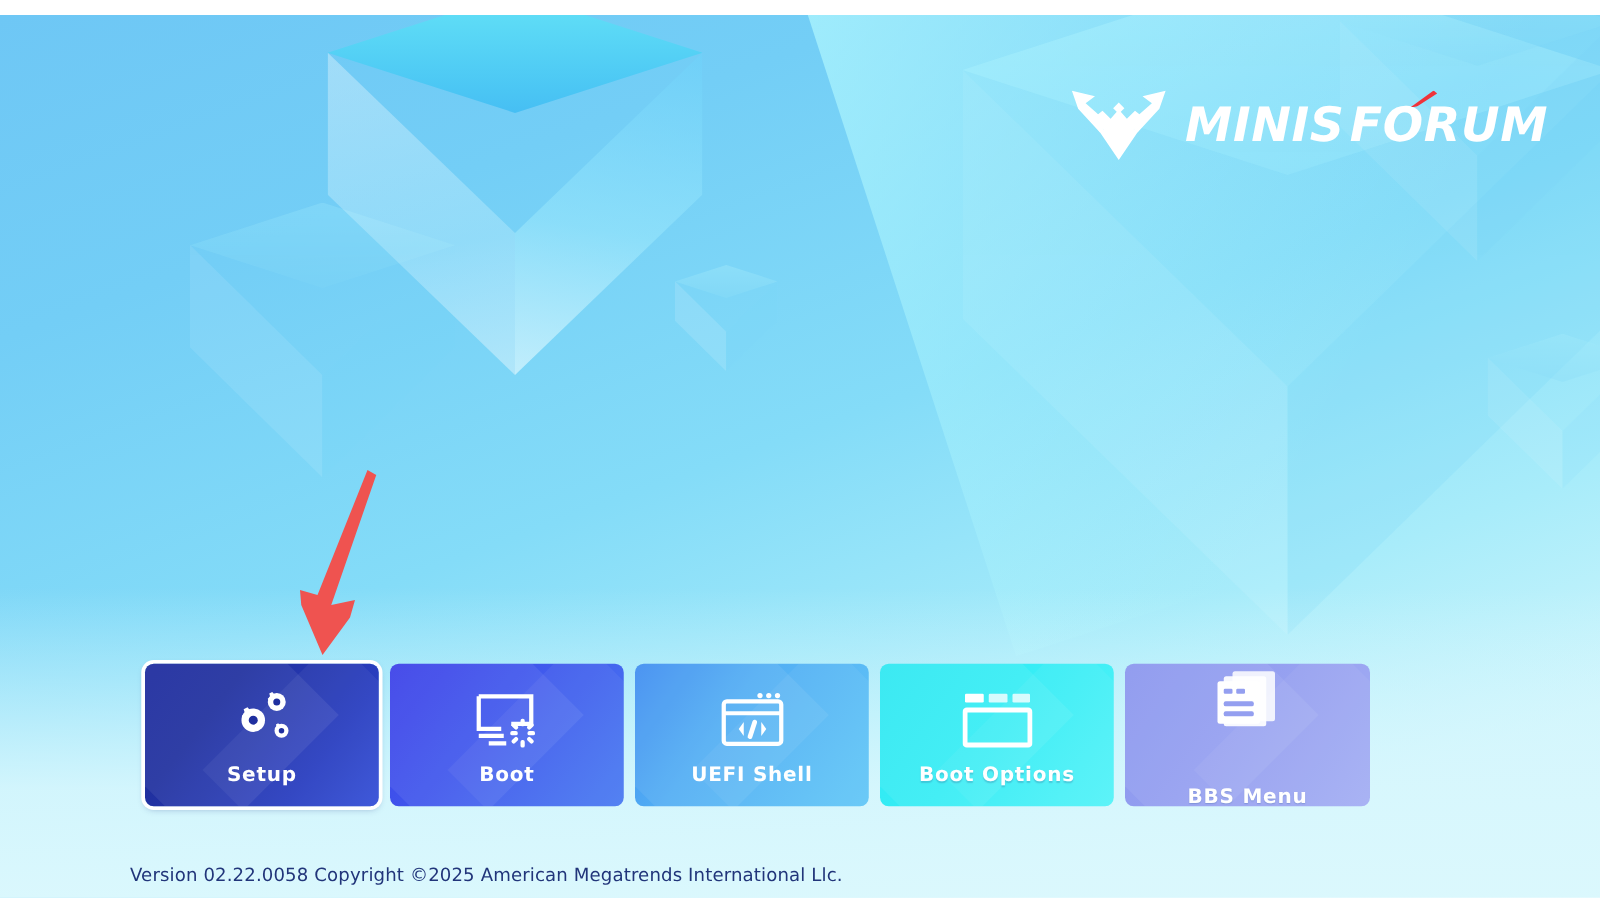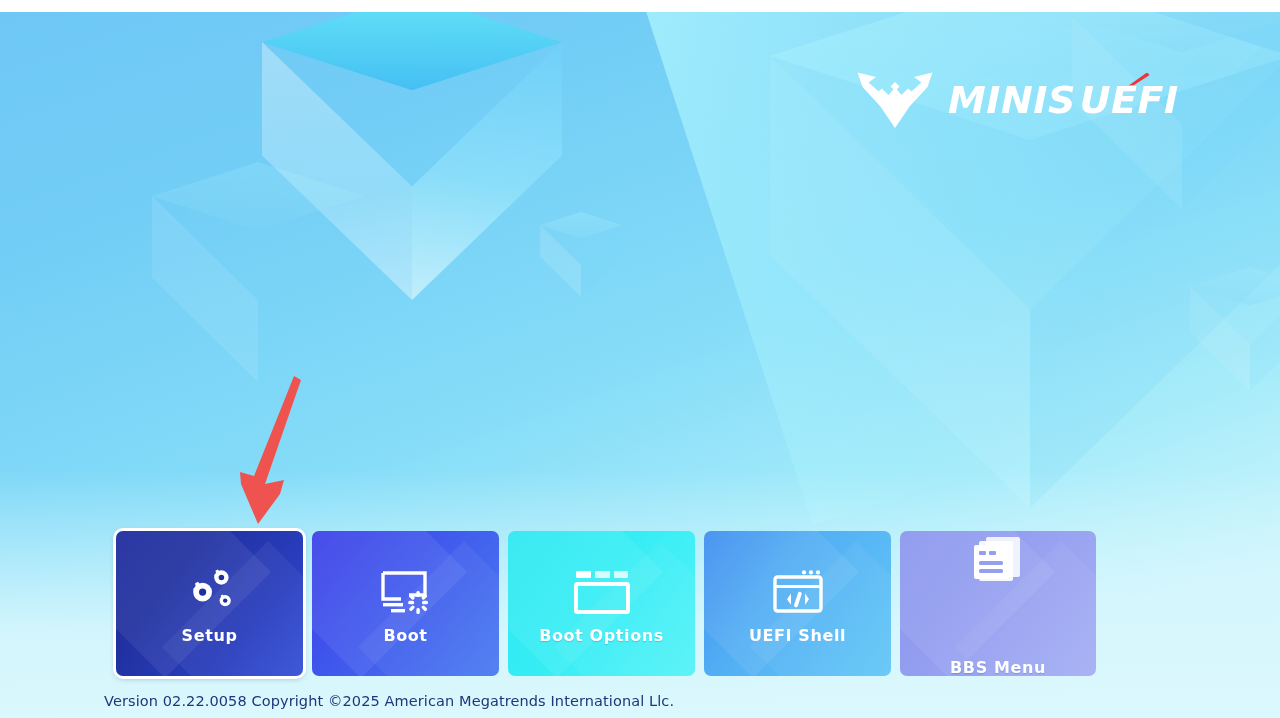--- a/index.html
+++ b/index.html
@@ -214,21 +214,21 @@
     position: absolute;
     left: 116px;
     top: 519px;
     display: flex;
     gap: 9px;
   }
 
   .tile {
     position: relative;
     width: 187px;
-    height: 145px;
+    height: 114px;
     border-radius: 7px;
     display: flex;
     flex-direction: column;
     align-items: center;
     justify-content: center;
     box-sizing: border-box;
     overflow: hidden;
   }
   .tile.narrow { width: 196px; }
 
@@ -352,21 +352,21 @@
   <div class="logo">
     <svg class="logo-mark" viewBox="0 0 78 60">
       <path fill="#ffffff" d="M1.5 2.5 L20 7 L12.5 12.5 L30 28 L24 36 L6.5 17 Z"></path>
       <path fill="#ffffff" d="M76.5 2.5 L58 7 L65.5 12.5 L48 28 L54 36 L71.5 17 Z"></path>
       <path fill="#ffffff" d="M9 16 L39 46 L69 16 L59.5 24.5 L52 18.5 L45.5 25 L39 17.5 L32.5 25 L26 18.5 L18.5 24.5 Z"></path>
       <path fill="#ffffff" d="M20 30 L39 58 L58 30 L50 34 L39 27 L28 34 Z"></path>
       <path fill="#ffffff" d="M34.5 16.5 L39 12 L43.5 16.5 L39 21 Z"></path>
     </svg>
     <div class="logo-wordmark">
       <span class="wm-minis">MINIS</span>
-      <span class="wm-forum">UEFI</span>
+      <span class="wm-forum">FORUM</span>
       <span class="logo-red-accent"></span>
     </div>
   </div>
 
   <svg class="annotation-arrow" viewBox="0 0 96 156">
     <path fill="#ef5350" d="M66 4 L73 8 L37 112 L56 108 L52 122 L30 152 L13 112 L12 100 L26 104 Z"></path>
   </svg>
 
   <div class="tile-row">
 
@@ -410,56 +410,56 @@
             <rect x="31.2" y="25" width="3.4" height="6" rx="1.5" transform="rotate(-45 32.9 28)"></rect>
             <rect x="43.6" y="25" width="3.4" height="6" rx="1.5" transform="rotate(45 45.3 28)"></rect>
             <rect x="31.2" y="36.2" width="3.4" height="6" rx="1.5" transform="rotate(45 32.9 39.2)"></rect>
             <rect x="43.6" y="36.2" width="3.4" height="6" rx="1.5" transform="rotate(-45 45.3 39.2)"></rect>
           </g>
         </svg>
       </div>
       <div class="tile-label">Boot</div>
     </div>
 
-    <div class="tile tile-bootopt">
-      <div class="tile-facet"></div>
-      <div class="tile-facet2"></div>
-      <div class="tile-icon">
-        <svg width="56" height="46" viewBox="0 0 56 46">
-          <g fill="#ffffff">
-            <rect x="2" y="2" width="15" height="7" rx="1"></rect>
-            <rect x="21" y="2" width="15" height="7" rx="1" opacity="0.78"></rect>
-            <rect x="40" y="2" width="14" height="7" rx="1" opacity="0.78"></rect>
-          </g>
-          <rect x="2" y="15" width="52" height="28" rx="1.5" fill="none" stroke="#ffffff" stroke-width="4"></rect>
-        </svg>
-      </div>
-      <div class="tile-label">Boot Options</div>
-    </div>
-
     <div class="tile tile-uefi">
       <div class="tile-facet"></div>
       <div class="tile-facet2"></div>
       <div class="tile-icon">
         <svg width="54" height="46" viewBox="0 0 54 46">
           <rect x="4" y="8" width="46" height="34" rx="2.5" fill="none" stroke="#ffffff" stroke-width="3.4"></rect>
           <path d="M4 17.5 H50" stroke="#ffffff" stroke-width="3.2"></path>
           <g fill="#ffffff">
             <circle cx="33" cy="3.4" r="2.1"></circle>
             <circle cx="40" cy="3.4" r="2.1"></circle>
             <circle cx="47" cy="3.4" r="2.1"></circle>
           </g>
           <g fill="#ffffff">
             <path d="M20 24.5 L16 30.2 L20 35.8 Z"></path>
             <path d="M34 24.5 L38 30.2 L34 35.8 Z"></path>
             <rect x="25" y="22.5" width="3.8" height="16" rx="1.8" transform="rotate(18 26.9 30.5)"></rect>
           </g>
         </svg>
       </div>
       <div class="tile-label">UEFI Shell</div>
+    </div>
+
+    <div class="tile tile-bootopt">
+      <div class="tile-facet"></div>
+      <div class="tile-facet2"></div>
+      <div class="tile-icon">
+        <svg width="56" height="46" viewBox="0 0 56 46">
+          <g fill="#ffffff">
+            <rect x="2" y="2" width="15" height="7" rx="1"></rect>
+            <rect x="21" y="2" width="15" height="7" rx="1" opacity="0.78"></rect>
+            <rect x="40" y="2" width="14" height="7" rx="1" opacity="0.78"></rect>
+          </g>
+          <rect x="2" y="15" width="52" height="28" rx="1.5" fill="none" stroke="#ffffff" stroke-width="4"></rect>
+        </svg>
+      </div>
+      <div class="tile-label">Boot Options</div>
     </div>
 
     <div class="tile narrow tile-bbs">
       <div class="tile-facet"></div>
       <div class="tile-facet2"></div>
       <div class="tile-icon">
         <svg width="52" height="48" viewBox="0 0 52 48">
           <rect x="14" y="2" width="34" height="40" rx="2" fill="#ffffff" opacity="0.85"></rect>
           <rect x="7" y="6" width="34" height="40" rx="2" fill="#ffffff" opacity="0.92"></rect>
           <rect x="2" y="10" width="34" height="34" rx="2" fill="#ffffff"></rect>

